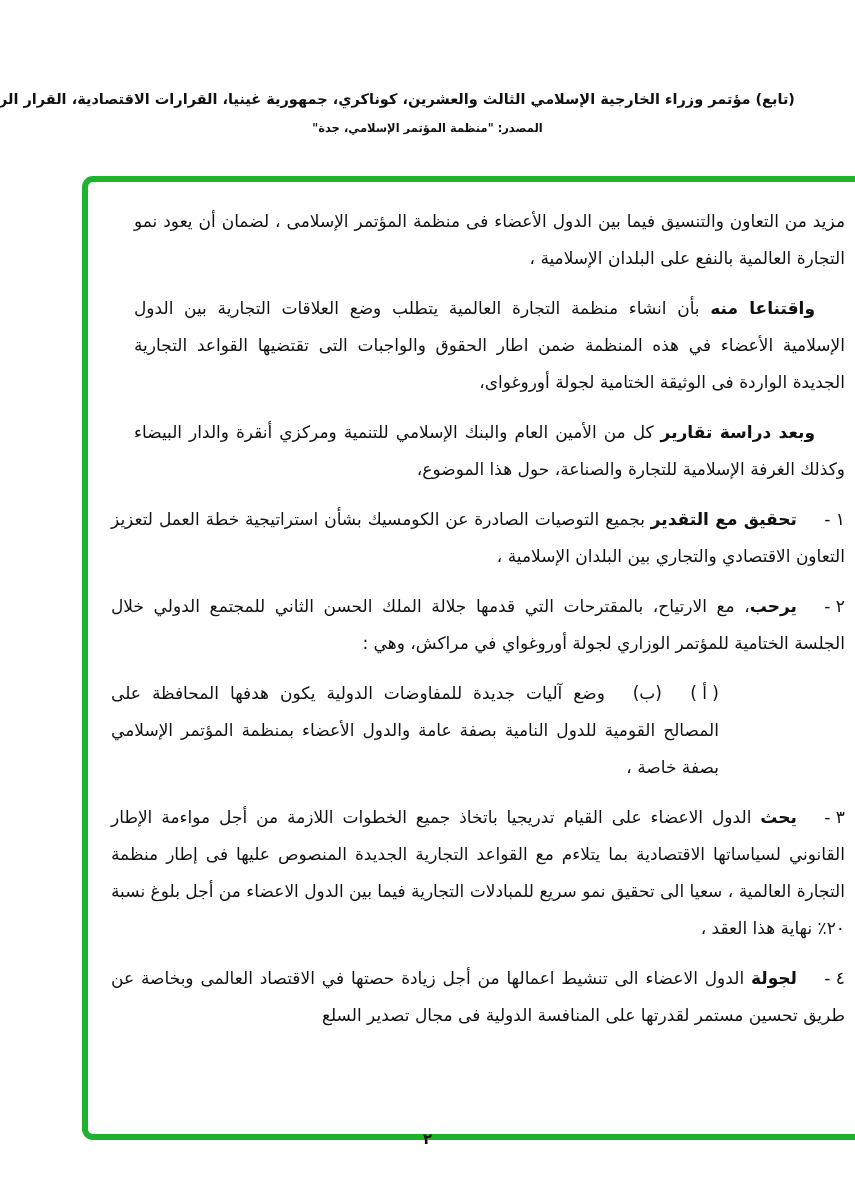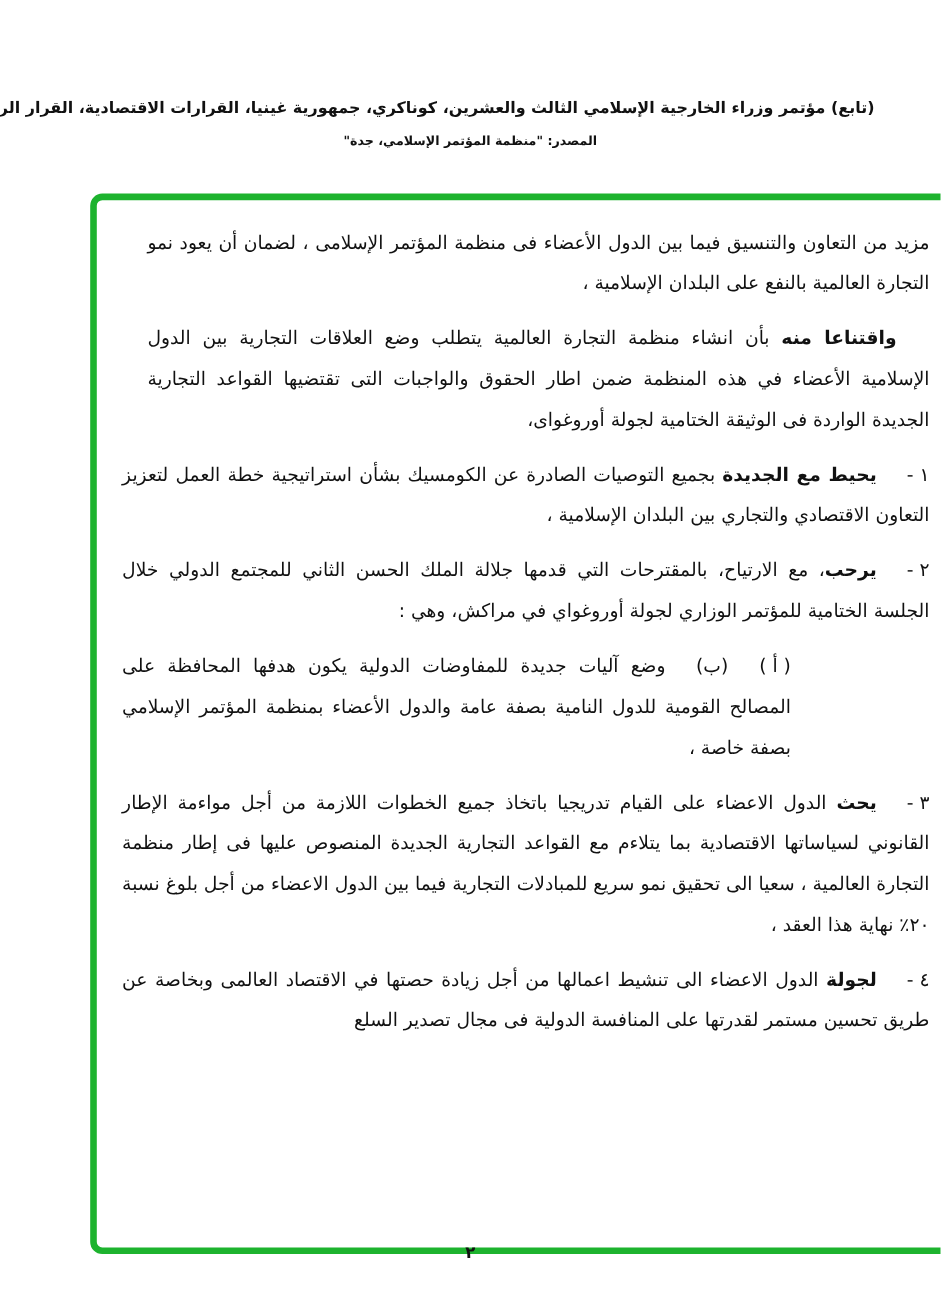--- a/index.html
+++ b/index.html
@@ -65,21 +65,22 @@
 
 <div class="doc-header">
   <div class="hline1">(تابع) مؤتمر وزراء الخارجية الإسلامي الثالث والعشرين، كوناكري، جمهورية غينيا، القرارات الاقتصادية، القرار الرقم ٢٣/٦-أق</div>
   <div class="hline2">المصدر:  "منظمة المؤتمر الإسلامي، جدة"</div>
 </div>
 
 <div class="highlight-box">
   <div class="content" id="paragraphs-container">
       <div class="para plain"><span>مزيد من التعاون والتنسيق فيما بين الدول الأعضاء فى منظمة المؤتمر الإسلامى ، لضمان أن يعود نمو التجارة العالمية بالنفع على البلدان الإسلامية ،</span></div>
       <div class="para opener"><span class="lead">واقتناعا منه</span><span> بأن انشاء منظمة التجارة العالمية يتطلب وضع العلاقات التجارية بين الدول الإسلامية الأعضاء في هذه المنظمة ضمن اطار الحقوق والواجبات التى تقتضيها القواعد التجارية الجديدة الواردة فى الوثيقة الختامية لجولة أوروغواى،</span></div>
-      <div class="para numbered"><span class="marker">١ -</span><span class="lead">يحيط مع الجديدة</span><span> بجميع التوصيات الصادرة عن الكومسيك بشأن استراتيجية خطة العمل لتعزيز التعاون الاقتصادي والتجاري بين البلدان الإسلامية ،</span></div>
+      <div class="para opener"><span class="lead">وبعد دراسة تقارير</span><span> كل من الأمين العام والبنك الإسلامي للتنمية ومركزي أنقرة والدار البيضاء وكذلك الغرفة الإسلامية للتجارة والصناعة، حول هذا الموضوع،</span></div>
+      <div class="para numbered"><span class="marker">١ -</span><span class="lead">تحقيق مع التقدير</span><span> بجميع التوصيات الصادرة عن الكومسيك بشأن استراتيجية خطة العمل لتعزيز التعاون الاقتصادي والتجاري بين البلدان الإسلامية ،</span></div>
       <div class="para numbered"><span class="marker">٢ -</span><span class="lead">يرحب</span><span>، مع الارتياح، بالمقترحات التي قدمها جلالة الملك الحسن الثاني للمجتمع الدولي خلال الجلسة الختامية للمؤتمر الوزاري لجولة أوروغواي في مراكش، وهي :</span></div>
       <div class="para lettered"><span class="marker">( أ )</span></div>
       <div class="para lettered"><span class="marker">(ب)</span><span>وضع آليات جديدة للمفاوضات الدولية يكون هدفها المحافظة على المصالح القومية للدول النامية بصفة عامة والدول الأعضاء بمنظمة المؤتمر الإسلامي بصفة خاصة ،</span></div>
       <div class="para numbered"><span class="marker">٣ -</span><span class="lead">يحث</span><span> الدول الاعضاء على القيام تدريجيا باتخاذ جميع الخطوات اللازمة من أجل مواءمة الإطار القانوني لسياساتها الاقتصادية بما يتلاءم مع القواعد التجارية الجديدة المنصوص عليها فى إطار منظمة التجارة العالمية ، سعيا الى تحقيق نمو سريع للمبادلات التجارية فيما بين الدول الاعضاء من أجل بلوغ نسبة ٢٠٪ نهاية هذا العقد ،</span></div>
       <div class="para numbered"><span class="marker">٤ -</span><span class="lead">لجولة</span><span> الدول الاعضاء الى تنشيط اعمالها من أجل زيادة حصتها في الاقتصاد العالمى وبخاصة عن طريق تحسين مستمر لقدرتها على المنافسة الدولية فى مجال تصدير السلع</span></div>
     </div>
 </div>
 
 <div class="page-number">٢</div>
 

